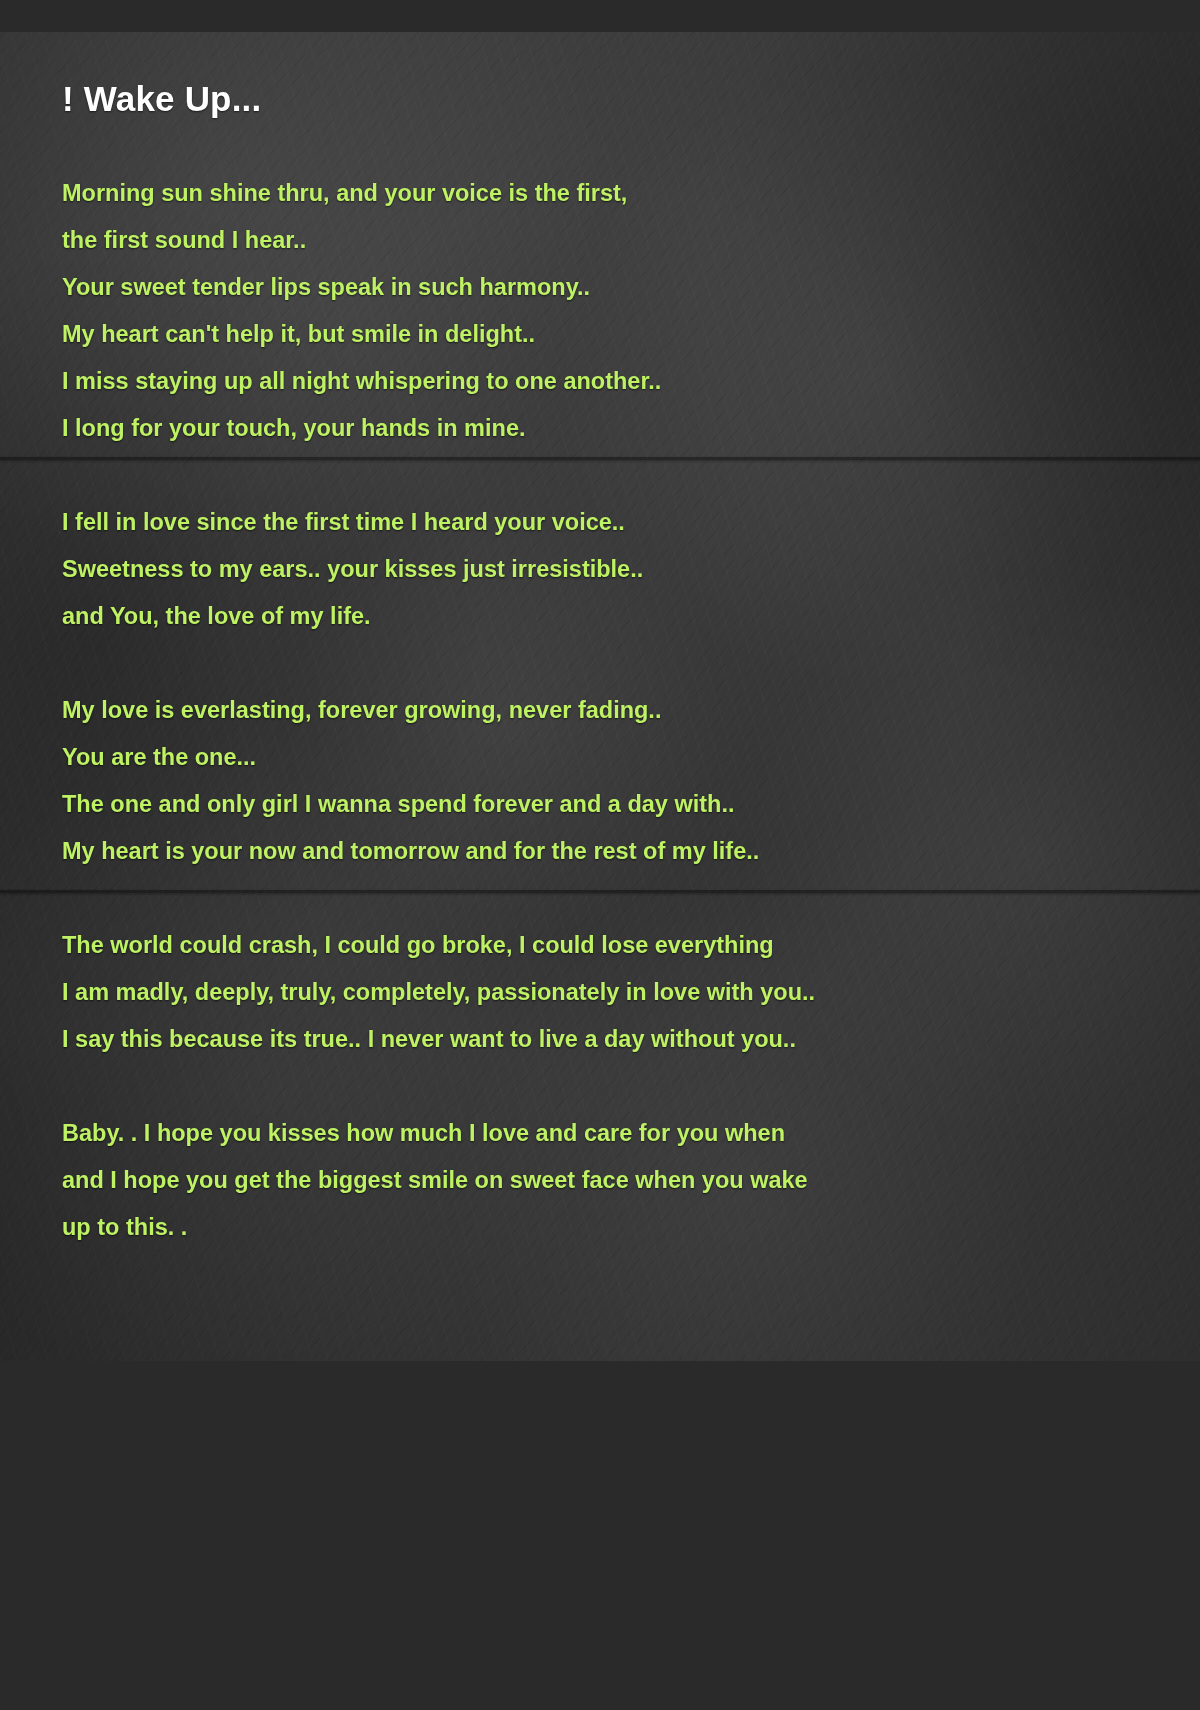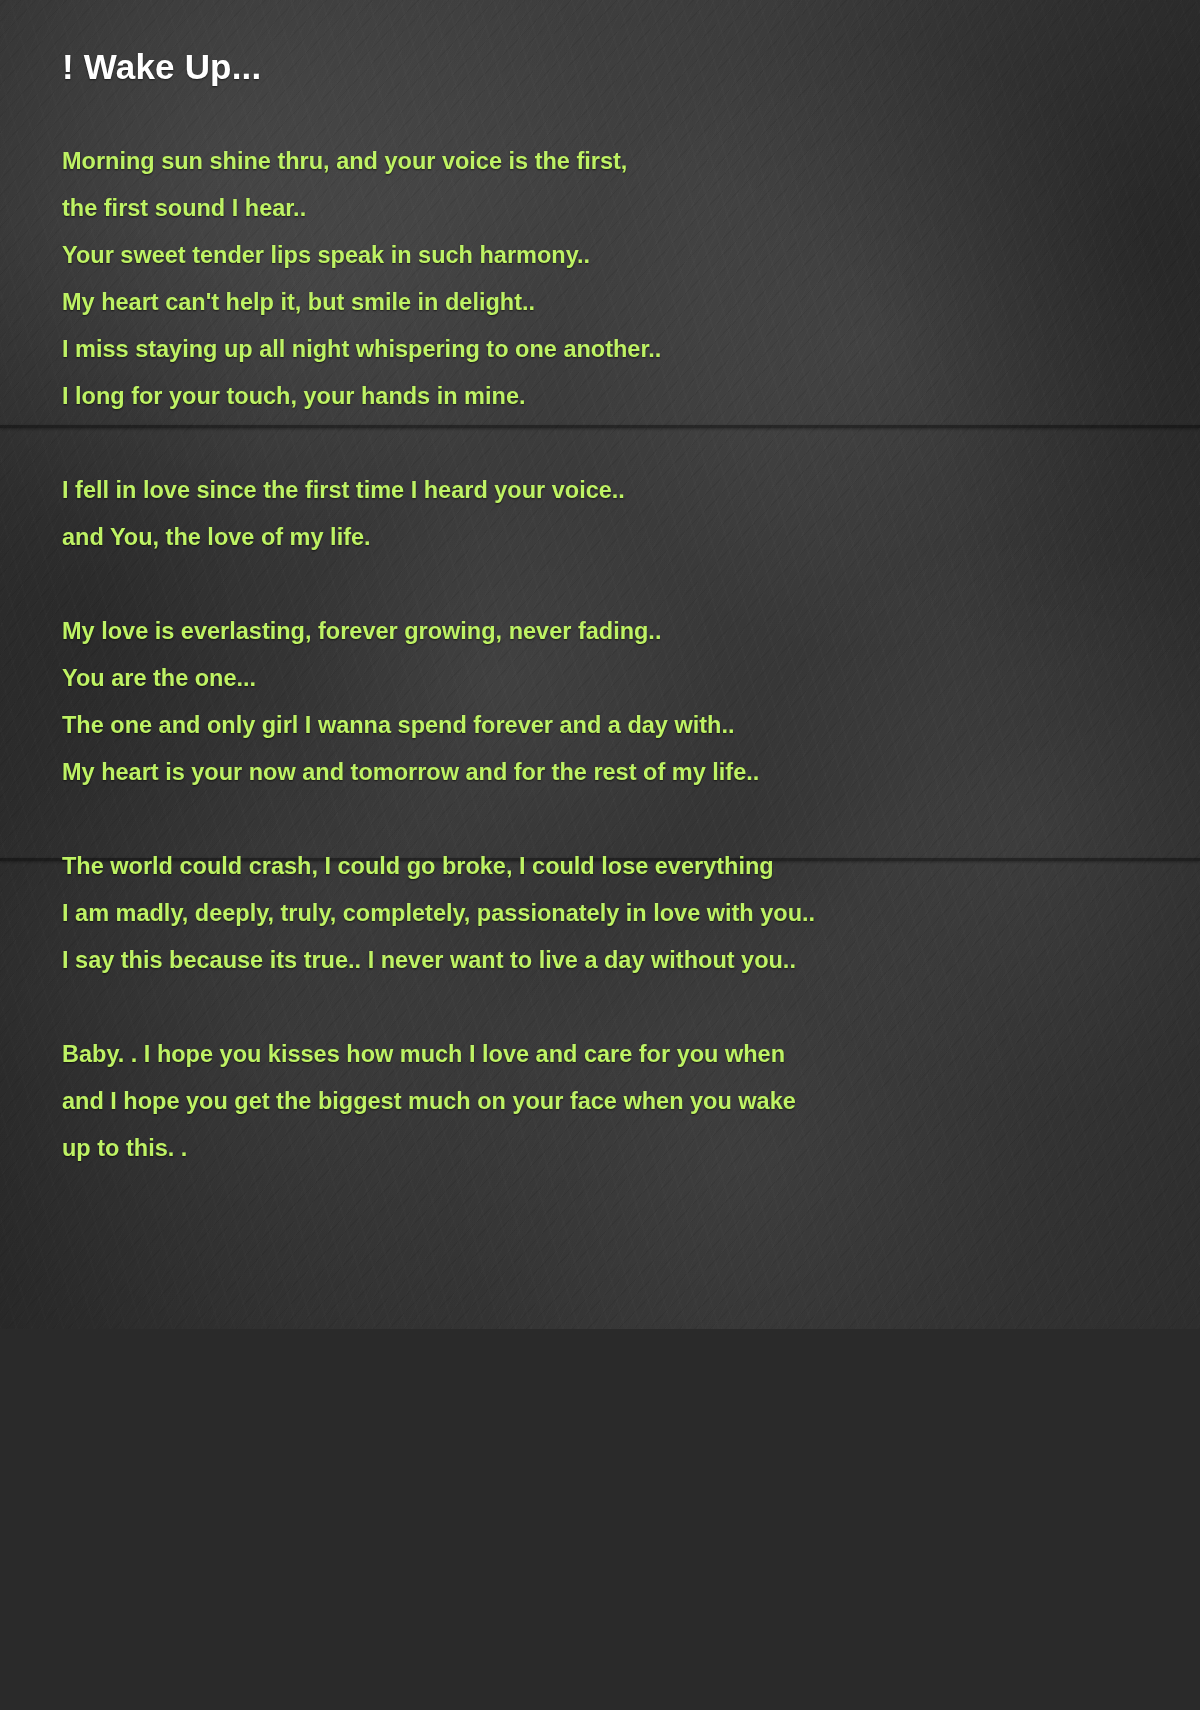--- a/index.html
+++ b/index.html
@@ -7,20 +7,21 @@
     padding: 0;
     background: #2a2a2a;
   }
   .page {
     position: relative;
     width: 1200px;
     height: 1329px;
     overflow: hidden;
     background-color: #3a3a3a;
     font-family: "Liberation Sans", sans-serif;
+    margin-top: 32px;
   }
   
   .bg-base {
     position: absolute;
     inset: 0;
     background:
       radial-gradient(circle at 18% 12%, rgba(255,255,255,0.055), rgba(255,255,255,0) 26%),
       radial-gradient(circle at 72% 26%, rgba(255,255,255,0.05), rgba(255,255,255,0) 24%),
       radial-gradient(circle at 42% 52%, rgba(255,255,255,0.045), rgba(255,255,255,0) 23%),
       radial-gradient(circle at 86% 62%, rgba(255,255,255,0.05), rgba(255,255,255,0) 22%),
@@ -117,20 +118,21 @@
       <div class="line">Your sweet tender lips speak in such harmony..</div>
       <div class="line">My heart can't help it, but smile in delight..</div>
       <div class="line">I miss staying up all night whispering to one another..</div>
       <div class="line">I long for your touch, your hands in mine.</div>
     </div>
 
     <div class="stanza-gap"></div>
 
     <div class="stanza">
       <div class="line">I fell in love since the first time I heard your voice..</div>
+      <div class="line">Sweetness to my ears.. your kisses just irresistible..</div>
       <div class="line">and You, the love of my life.</div>
     </div>
 
     <div class="stanza-gap"></div>
 
     <div class="stanza">
       <div class="line">My love is everlasting, forever growing, never fading..</div>
       <div class="line">You are the one...</div>
       <div class="line">The one and only girl I wanna spend forever and a day with..</div>
       <div class="line">My heart is your now and tomorrow and for the rest of my life..</div>
@@ -141,19 +143,19 @@
     <div class="stanza">
       <div class="line">The world could crash, I could go broke, I could lose everything</div>
       <div class="line">I am madly, deeply, truly, completely, passionately in love with you..</div>
       <div class="line">I say this because its true.. I never want to live a day without you..</div>
     </div>
 
     <div class="stanza-gap"></div>
 
     <div class="stanza">
       <div class="line">Baby. . I hope you kisses how much I love and care for you when</div>
-      <div class="line">and I hope you get the biggest much on your face when you wake</div>
+      <div class="line">and I hope you get the biggest smile on sweet face when you wake</div>
       <div class="line">up to this. .</div>
     </div>
   </div>
 
   <div class="author">Dislocated Heart</div>
 </div>
 
 </body></html>

